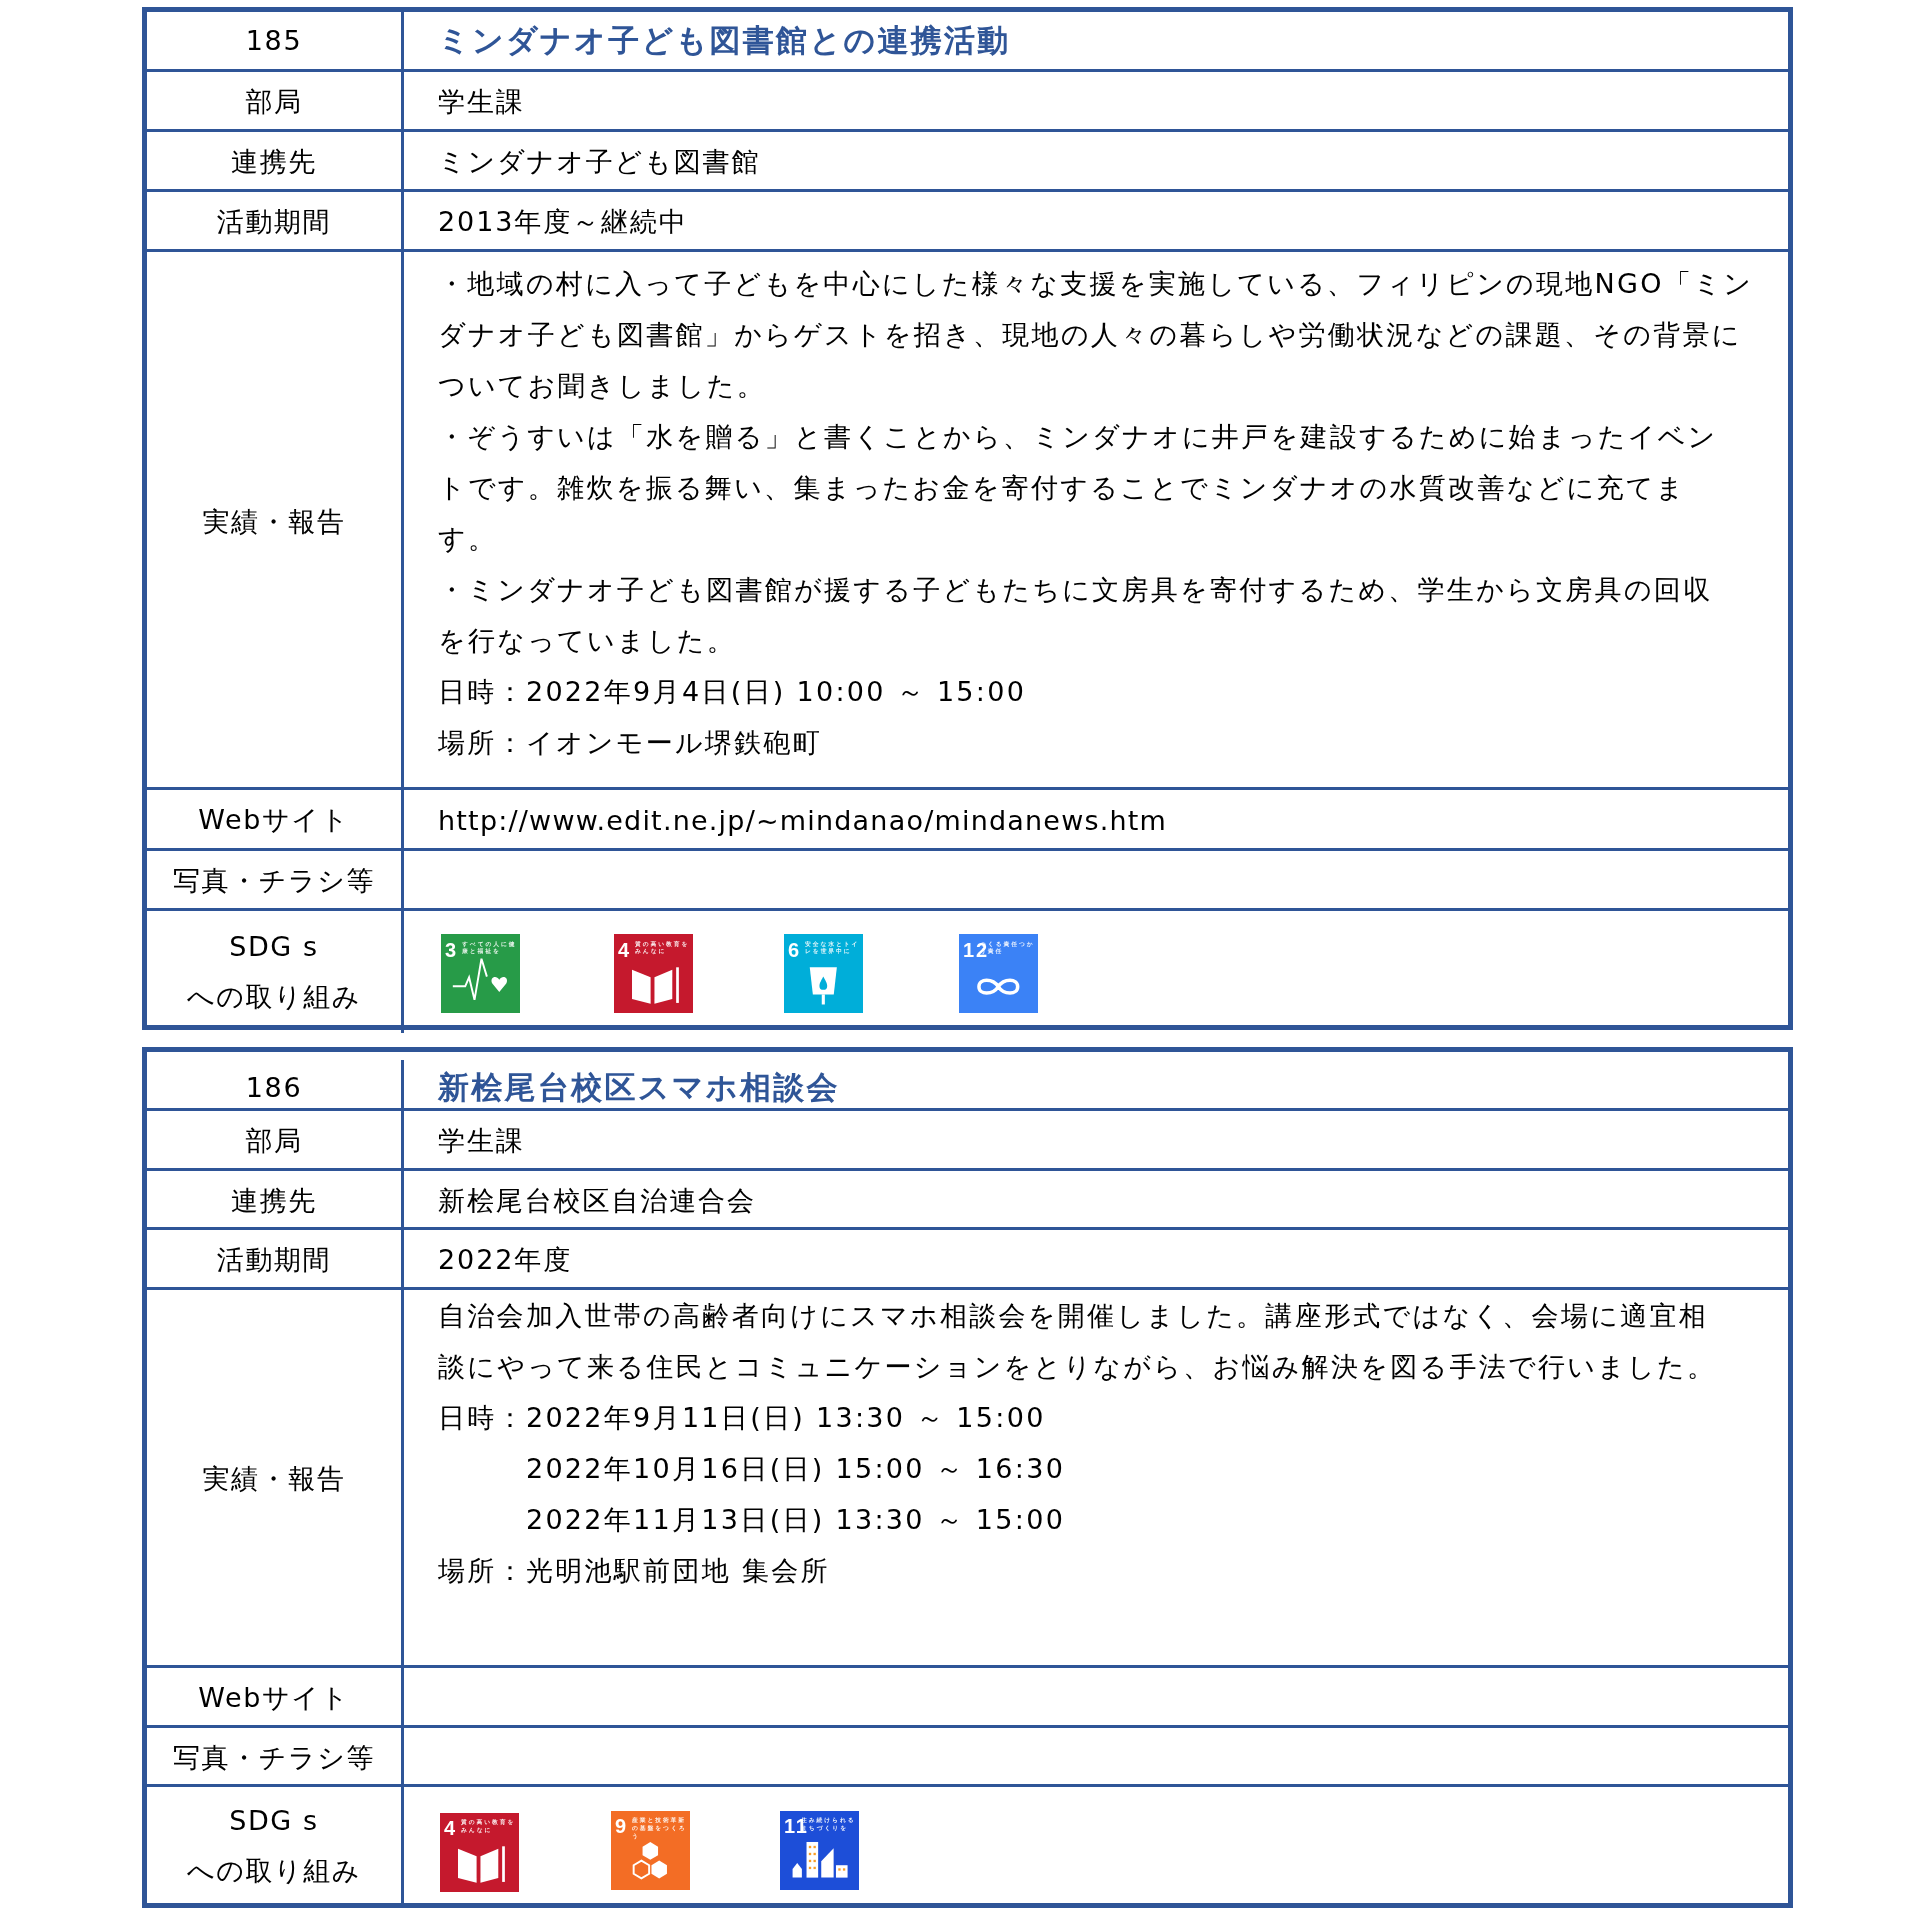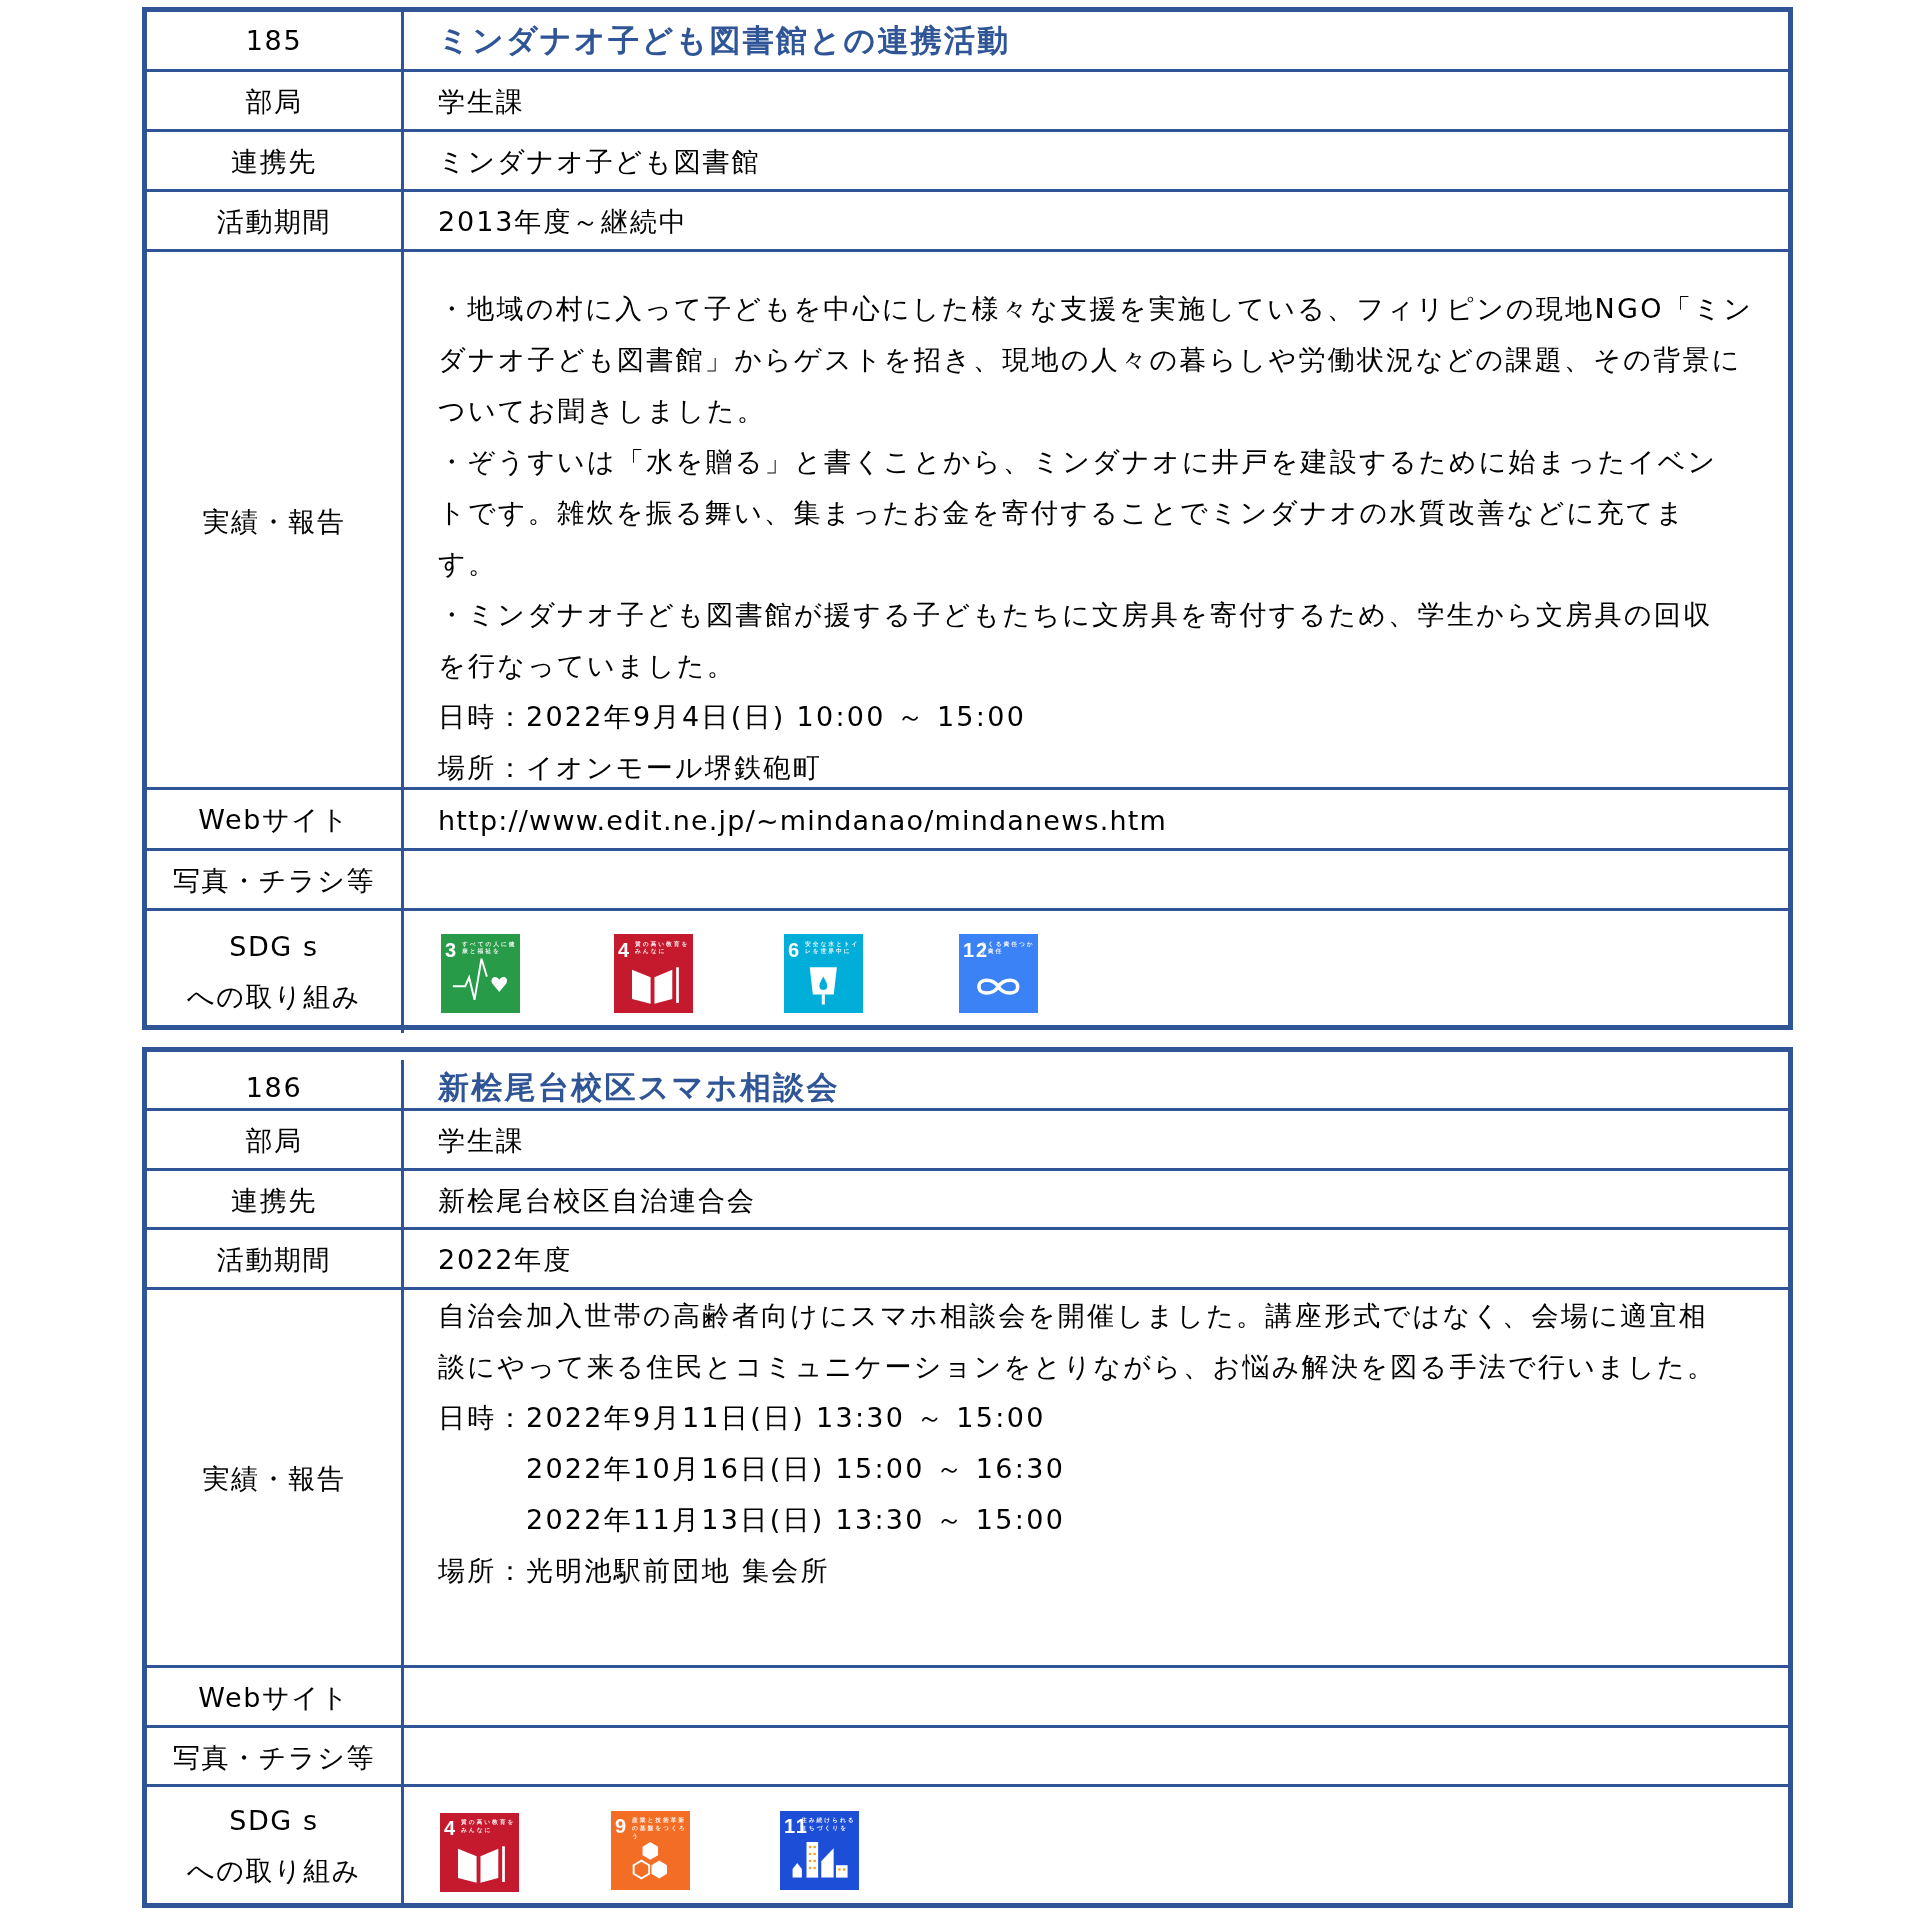--- a/index.html
+++ b/index.html
@@ -42,21 +42,21 @@
   <div class="row sep" style="top:117px; height:60px;">
     <div class="label">連携先</div>
     <div class="value">ミンダナオ子ども図書館</div>
   </div>
   <div class="row sep" style="top:177px; height:60px;">
     <div class="label">活動期間</div>
     <div class="value">2013年度～継続中</div>
   </div>
   <div class="row sep" style="top:237px; height:539px;">
     <div class="label">実績・報告</div>
-    <div class="value details" style="padding-top:31px;">
+    <div class="value details" style="padding-top:6px;">
       <div>
         <div class="para">・地域の村に入って子どもを中心にした様々な支援を実施している、フィリピンの現地NGO「ミン</div>
         <div class="para">ダナオ子ども図書館」からゲストを招き、現地の人々の暮らしや労働状況などの課題、その背景に</div>
         <div class="para">ついてお聞きしました。</div>
         <div class="para">・ぞうすいは「水を贈る」と書くことから、ミンダナオに井戸を建設するために始まったイベン</div>
         <div class="para">トです。雑炊を振る舞い、集まったお金を寄付することでミンダナオの水質改善などに充てま</div>
         <div class="para">す。</div>
         <div class="para">・ミンダナオ子ども図書館が援する子どもたちに文房具を寄付するため、学生から文房具の回収</div>
         <div class="para">を行なっていました。</div>
         <div class="para">日時：2022年9月4日(日) 10:00 ～ 15:00</div>

